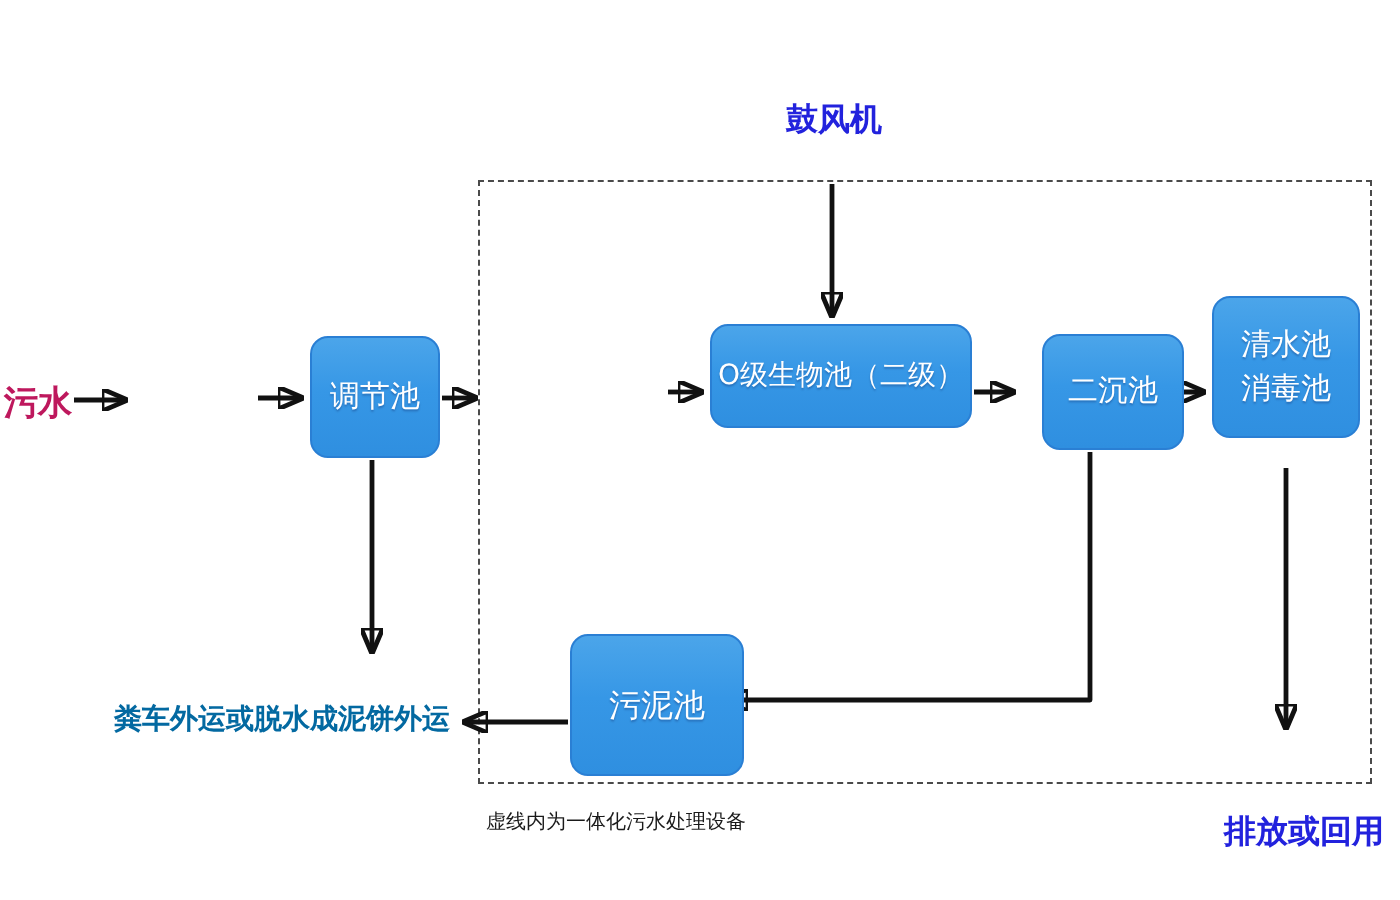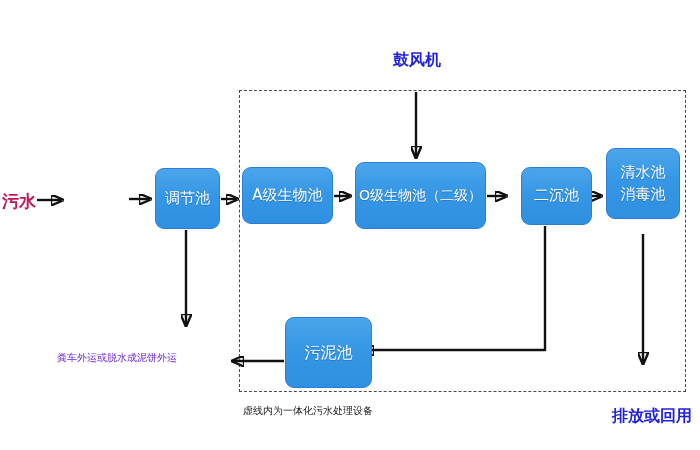--- a/index.html
+++ b/index.html
@@ -14,28 +14,28 @@
   .node{
     position:absolute;display:flex;flex-direction:column;align-items:center;justify-content:center;
     background:linear-gradient(180deg,#4ba5ea 0%,#3697e6 45%,#2f8fe0 100%);
     border:1px solid #2a7fd4;border-radius:9px;box-sizing:border-box;
     color:#ffffff;font-size:15px;text-align:center;line-height:1.45;
     text-shadow:0 1px 1px rgba(0,0,60,0.25);
   }
   .n-grating{left:66px;top:168px;width:62px;height:61px;}
   .n-regulating{left:155px;top:168px;width:65px;height:61px;text-align:center;}
   .n-abio{left:242px;top:167px;width:91px;height:57px;}
-  .n-obio{left:355px;top:162px;width:131px;height:67px;font-size:14px;}
+  .n-obio{left:355px;top:162px;width:131px;height:52px;font-size:14px;}
   .n-sed{left:511px;top:167px;width:71px;height:58px;margin-left:10px;}
   .n-clear{left:606px;top:148px;width:74px;height:71px;}
   .n-sludge{left:285px;top:317px;width:87px;height:71px;font-size:16px;}
   .lbl{position:absolute;white-space:nowrap;}
   .lbl-source{left:2px;top:190px;font-size:17px;font-weight:bold;color:#be185d;}
   .lbl-blower{left:393px;top:50px;font-size:16px;font-weight:bold;color:#2222dd;text-align:right;}
-  .lbl-sludgeout{left:57px;top:351px;font-size:10px;font-weight:normal;color:#6d28d9;}
+  .lbl-sludgeout{left:57px;top:351px;font-size:14px;font-weight:bold;color:#0369a1;}
   .lbl-note{left:243px;top:404px;font-size:10px;color:#1a1a1a;}
   .lbl-discharge{left:612px;top:406px;font-size:16px;font-weight:bold;color:#2222dd;}
   svg.arrows{position:absolute;left:0;top:0;width:700px;height:450px;pointer-events:none;}
   svg.arrows path{fill:none;stroke:#111111;stroke-width:2.4;stroke-linejoin:round;}
 </style>
 </head>
 <body>
 
 <div class="canvas">
 
@@ -59,23 +59,20 @@
     <path d="M545,226 V350 H363" marker-end="url(#ah)"></path>
     <path d="M284,361 H233" marker-end="url(#ah)"></path>
   </svg>
 
   <div class="lbl lbl-source">污水</div>
   <div class="lbl lbl-blower">鼓风机</div>
 
   <div class="node n-regulating">
     <span>调节池</span>
   </div>
-  <div class="node n-abio">
-    <span>A级生物池</span>
-  </div>
   <div class="node n-obio">
     <span>O级生物池（二级）</span>
   </div>
   <div class="node n-sed">
     <span>二沉池</span>
   </div>
   <div class="node n-clear">
     <span>清水池</span>
     <span>消毒池</span>
   </div>

